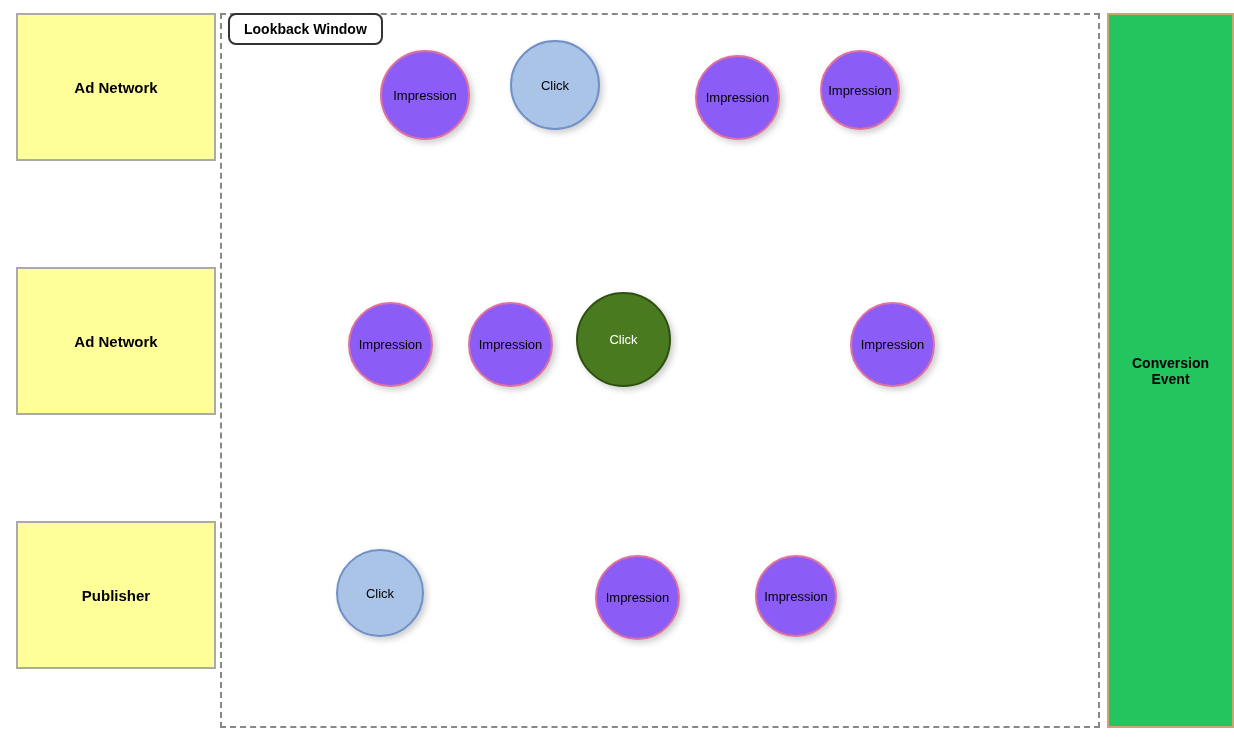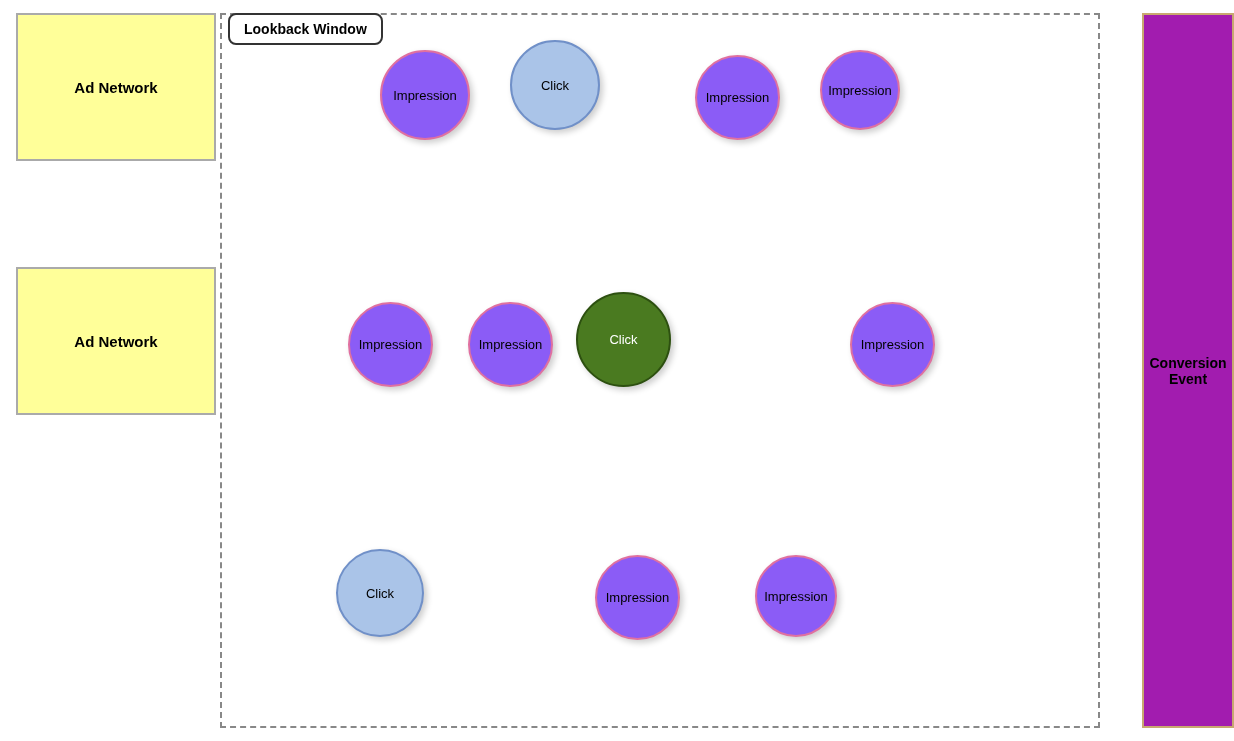--- a/index.html
+++ b/index.html
@@ -62,23 +62,23 @@
       font-weight: bold;
       font-size: 14px;
       z-index: 10;
     }
 
     
     .conversion-box {
       position: absolute;
       right: 0;
       top: 13px;
-      width: 92px;
+      width: 127px;
       height: 715px;
-      background: #a21caf;
+      background: #22c55e;
       border: 2px solid #c8a870;
       display: flex;
       align-items: center;
       justify-content: center;
       font-weight: bold;
       font-size: 14px;
       text-align: center;
       margin-left: 30px;
     }
 
@@ -134,20 +134,23 @@
 <body>
 
 <div class="diagram-container">
 
   <div class="left-box box-ad-network-1">
     <span>Ad Network</span>
   </div>
   <div class="left-box box-ad-network-2">
     <span>Ad Network</span>
   </div>
+  <div class="left-box box-publisher">
+    <span>Publisher</span>
+  </div>
 
   <div class="lookback-window"></div>
 
   <div class="lookback-label">
     <span>Lookback Window</span>
   </div>
 
   <div class="conversion-box">
     <span>Conversion<br>Event</span>
   </div>

